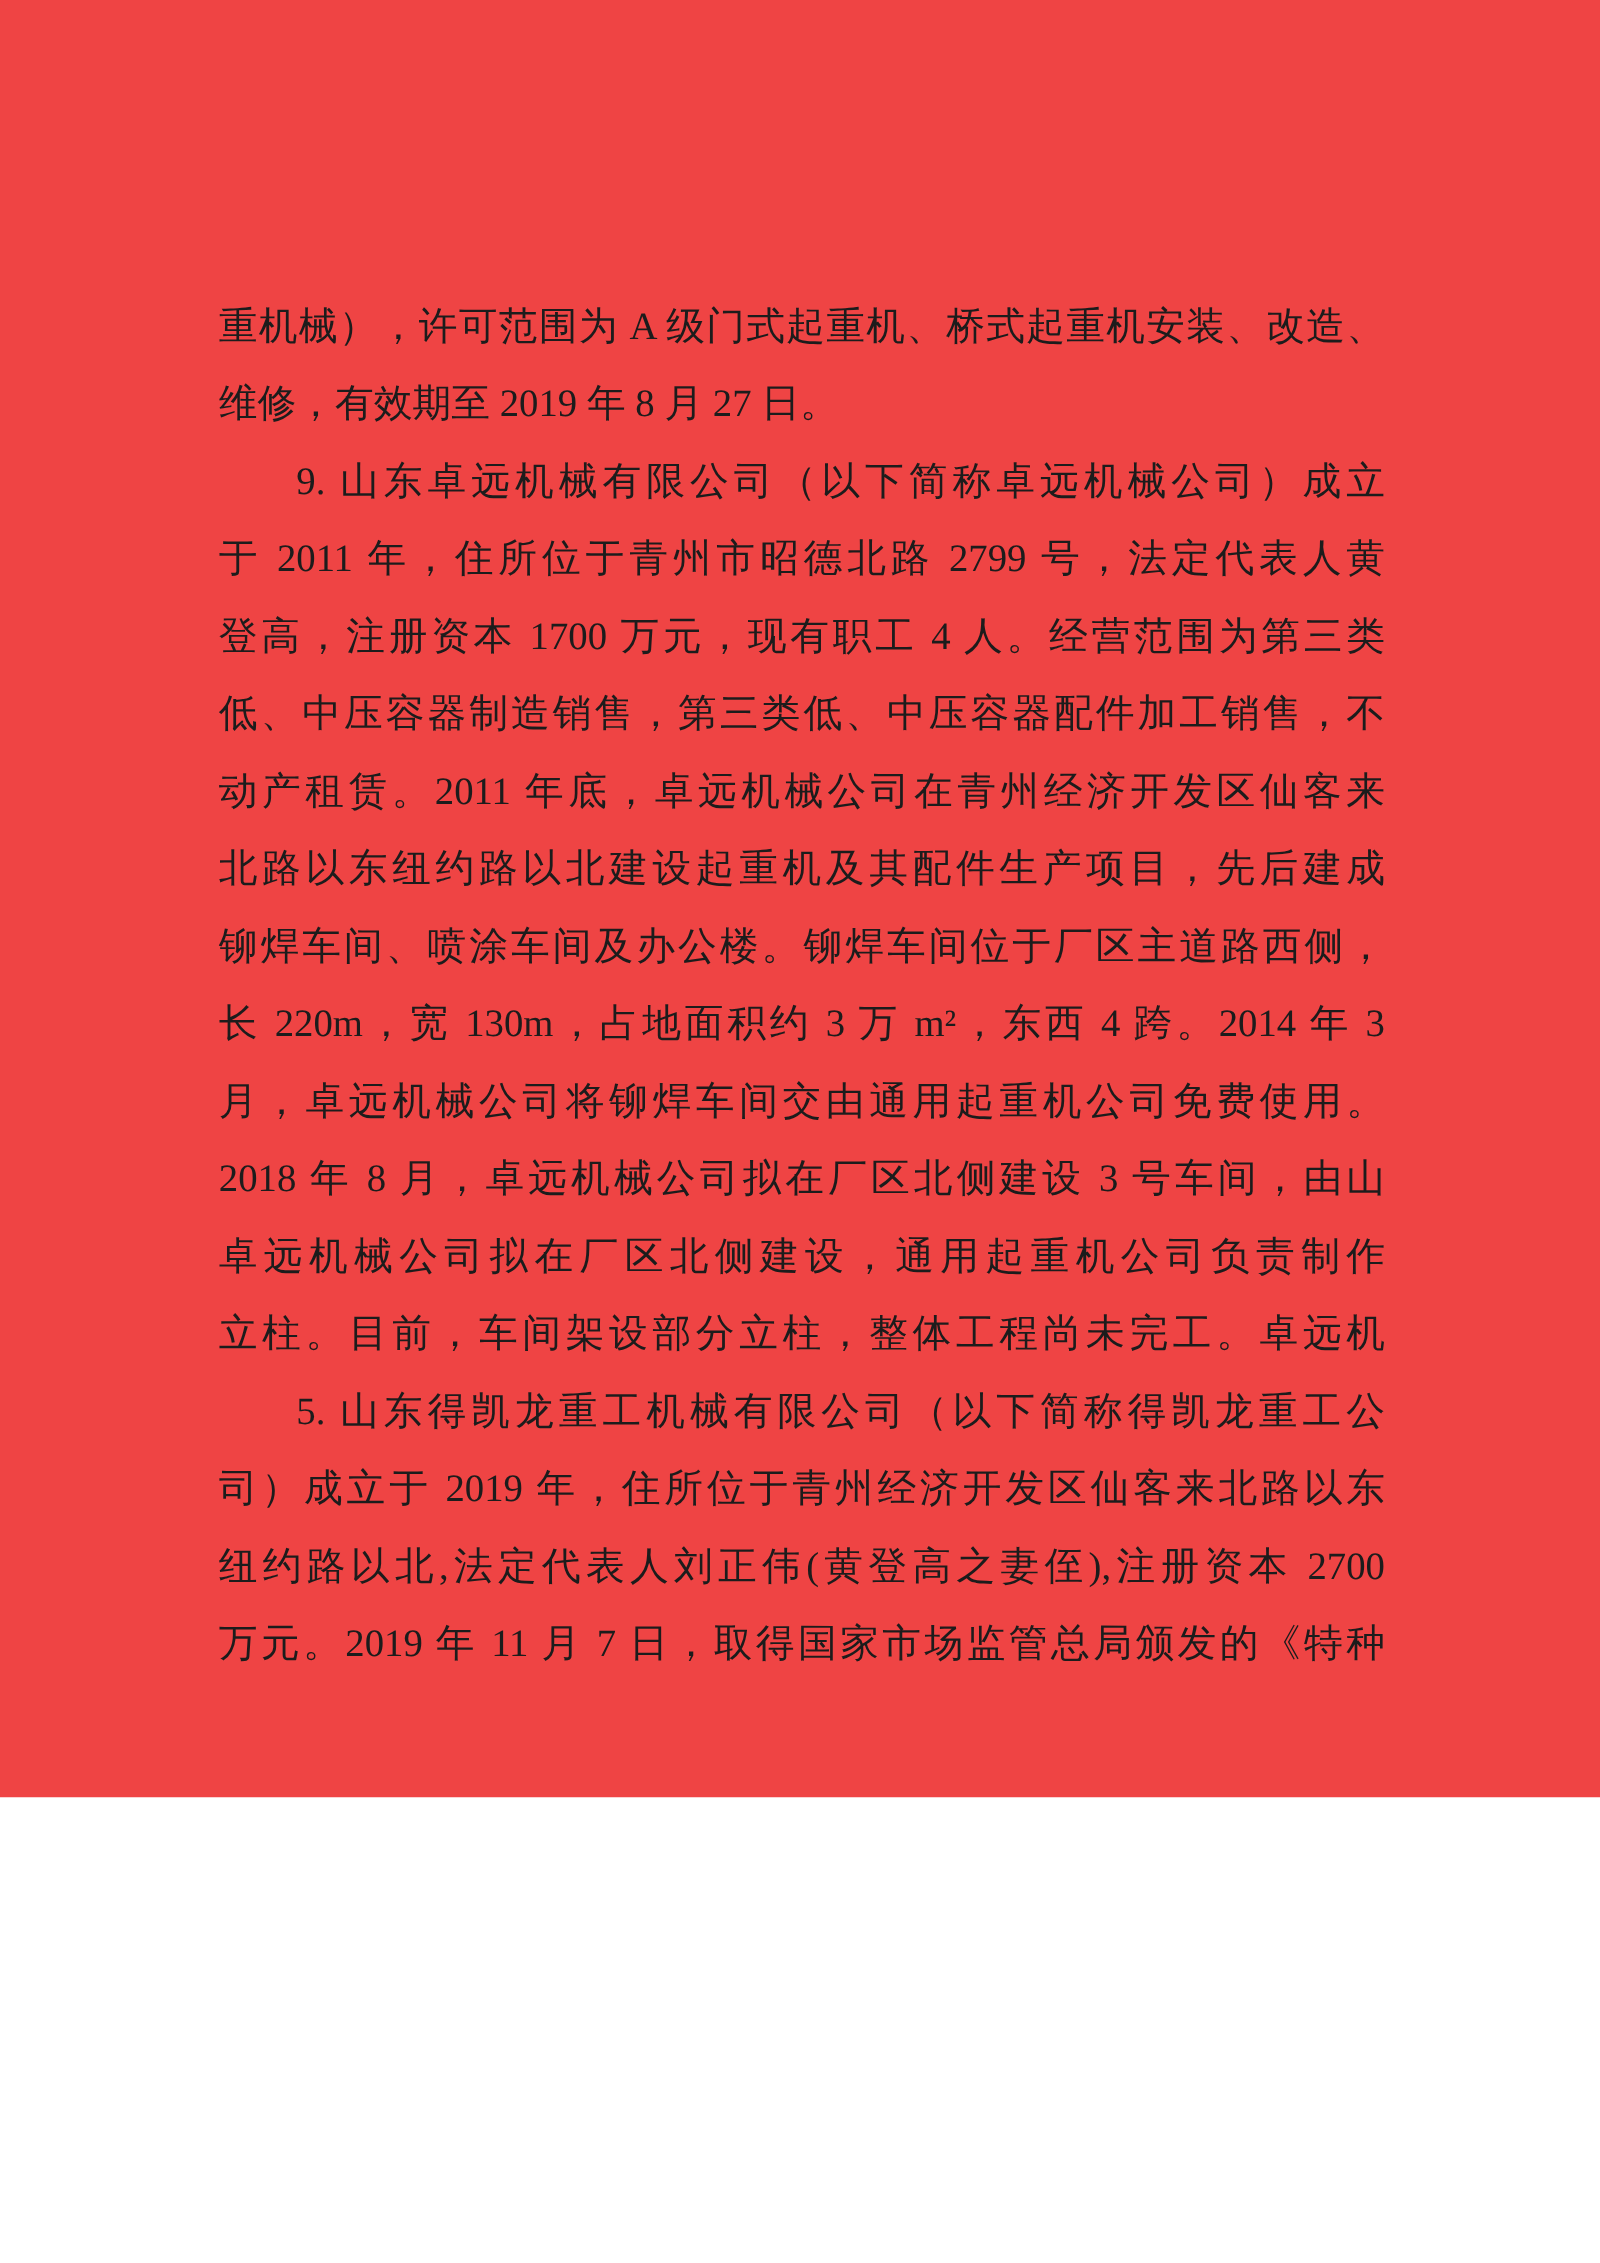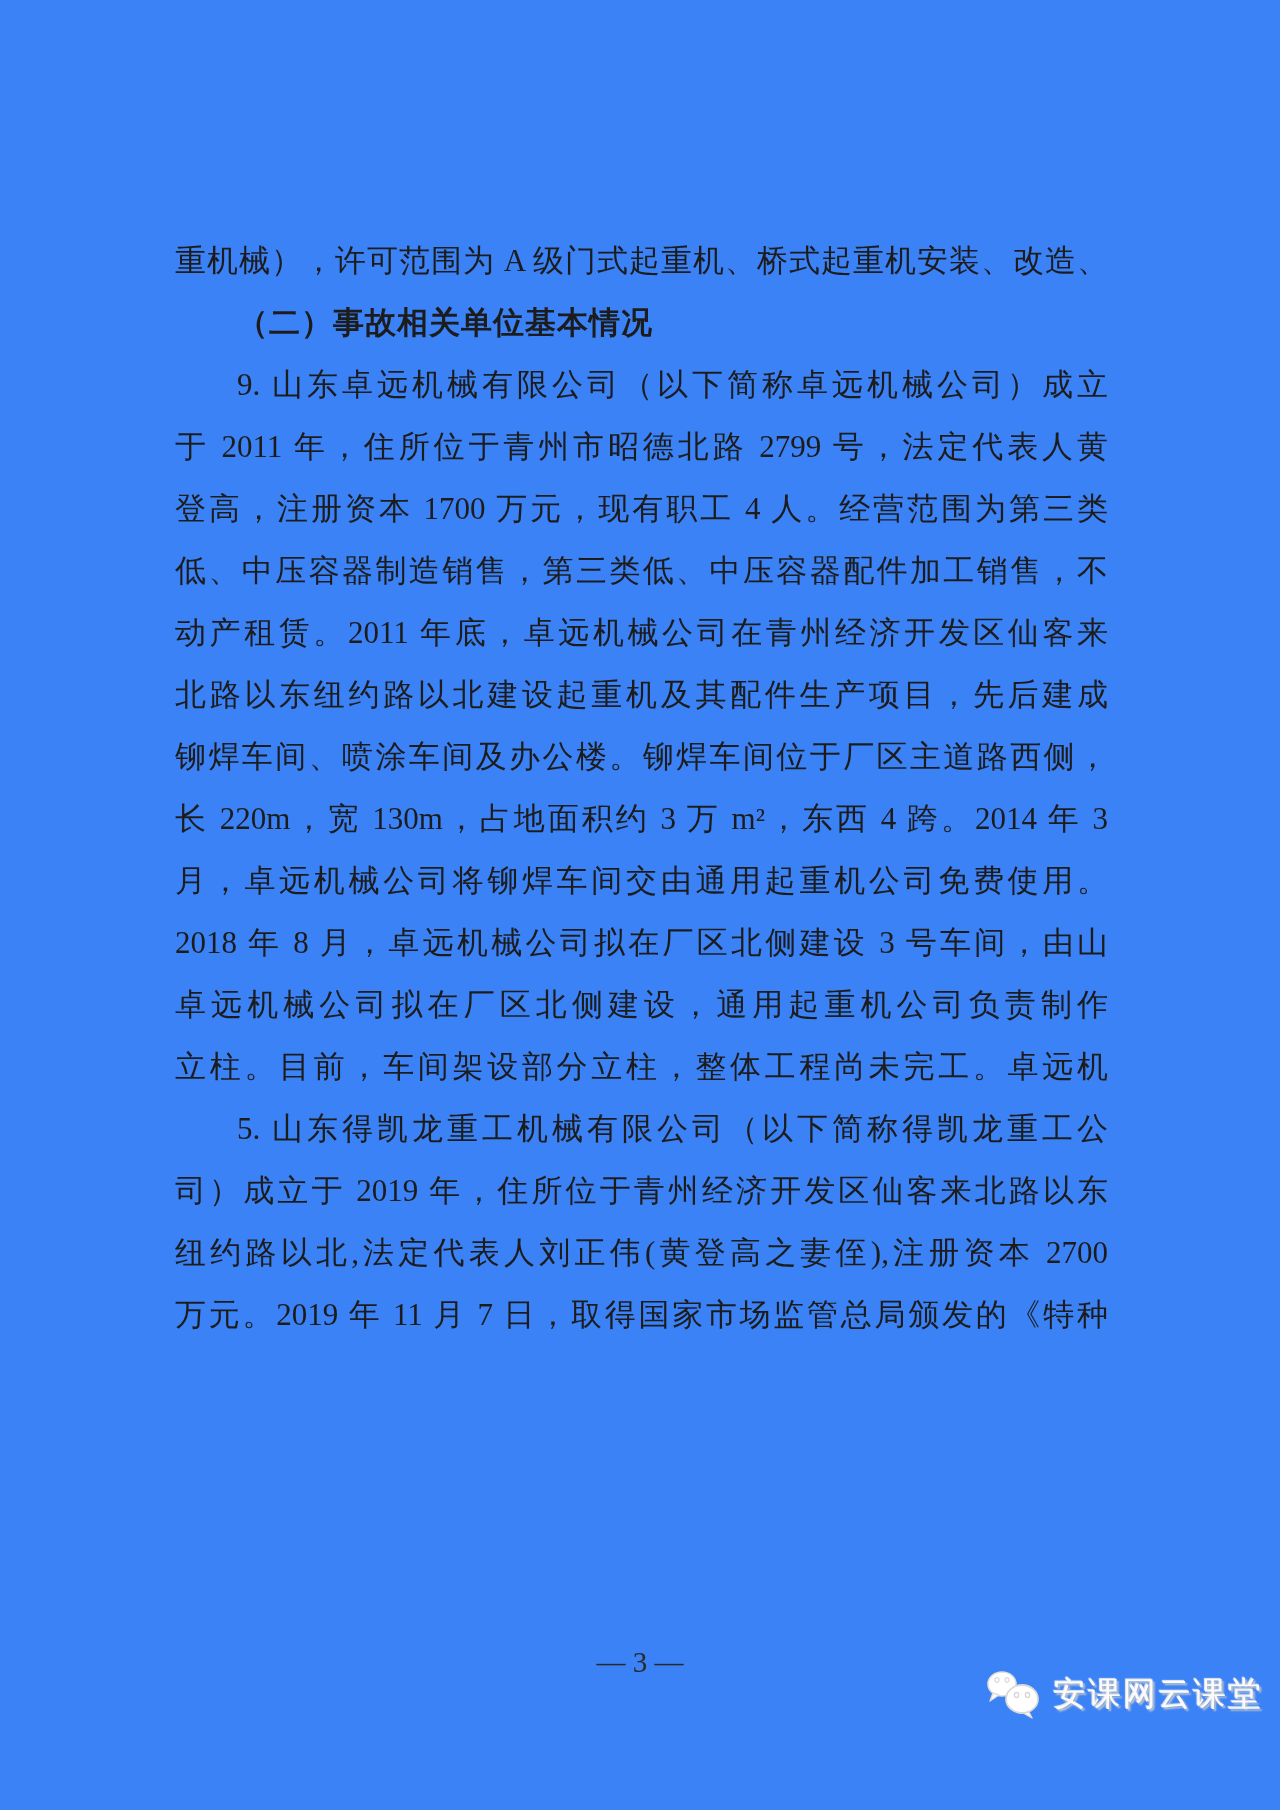--- a/index.html
+++ b/index.html
@@ -3,22 +3,22 @@
 <meta charset="utf-8">
 <style>
   html, body {
     margin: 0;
     padding: 0;
     background: #ffffff;
   }
   .page {
     position: relative;
     width: 1280px;
-    height: 1810px;
-    background: #3b82f6;
+    height: 1438px;
+    background: #ef4444;
     overflow: hidden;
     font-family: "Liberation Serif", "DejaVu Serif", serif;
     color: #1c1c1c;
   }
   .text-block {
     position: absolute;
     left: 175px;
     top: 230px;
     width: 933px;
     font-size: 31px;
@@ -71,21 +71,21 @@
     display: block;
   }
 </style>
 </head>
 <body>
 
 <div class="page">
 
   <div class="text-block">
       <div class="line justify">重机械），许可范围为 A 级门式起重机、桥式起重机安装、改造、</div>
-      <div class="line indent heading">（二）事故相关单位基本情况</div>
+      <div class="line">维修，有效期至 2019 年 8 月 27 日。</div>
       <div class="line indent justify">9. 山东卓远机械有限公司（以下简称卓远机械公司）成立</div>
       <div class="line justify">于 2011 年，住所位于青州市昭德北路 2799 号，法定代表人黄</div>
       <div class="line justify">登高，注册资本 1700 万元，现有职工 4 人。经营范围为第三类</div>
       <div class="line justify">低、中压容器制造销售，第三类低、中压容器配件加工销售，不</div>
       <div class="line justify">动产租赁。2011 年底，卓远机械公司在青州经济开发区仙客来</div>
       <div class="line justify">北路以东纽约路以北建设起重机及其配件生产项目，先后建成</div>
       <div class="line justify">铆焊车间、喷涂车间及办公楼。铆焊车间位于厂区主道路西侧，</div>
       <div class="line justify">长 220m，宽 130m，占地面积约 3 万 m²，东西 4 跨。2014 年 3</div>
       <div class="line justify">月，卓远机械公司将铆焊车间交由通用起重机公司免费使用。</div>
       <div class="line justify">2018 年 8 月，卓远机械公司拟在厂区北侧建设 3 号车间，由山</div>

